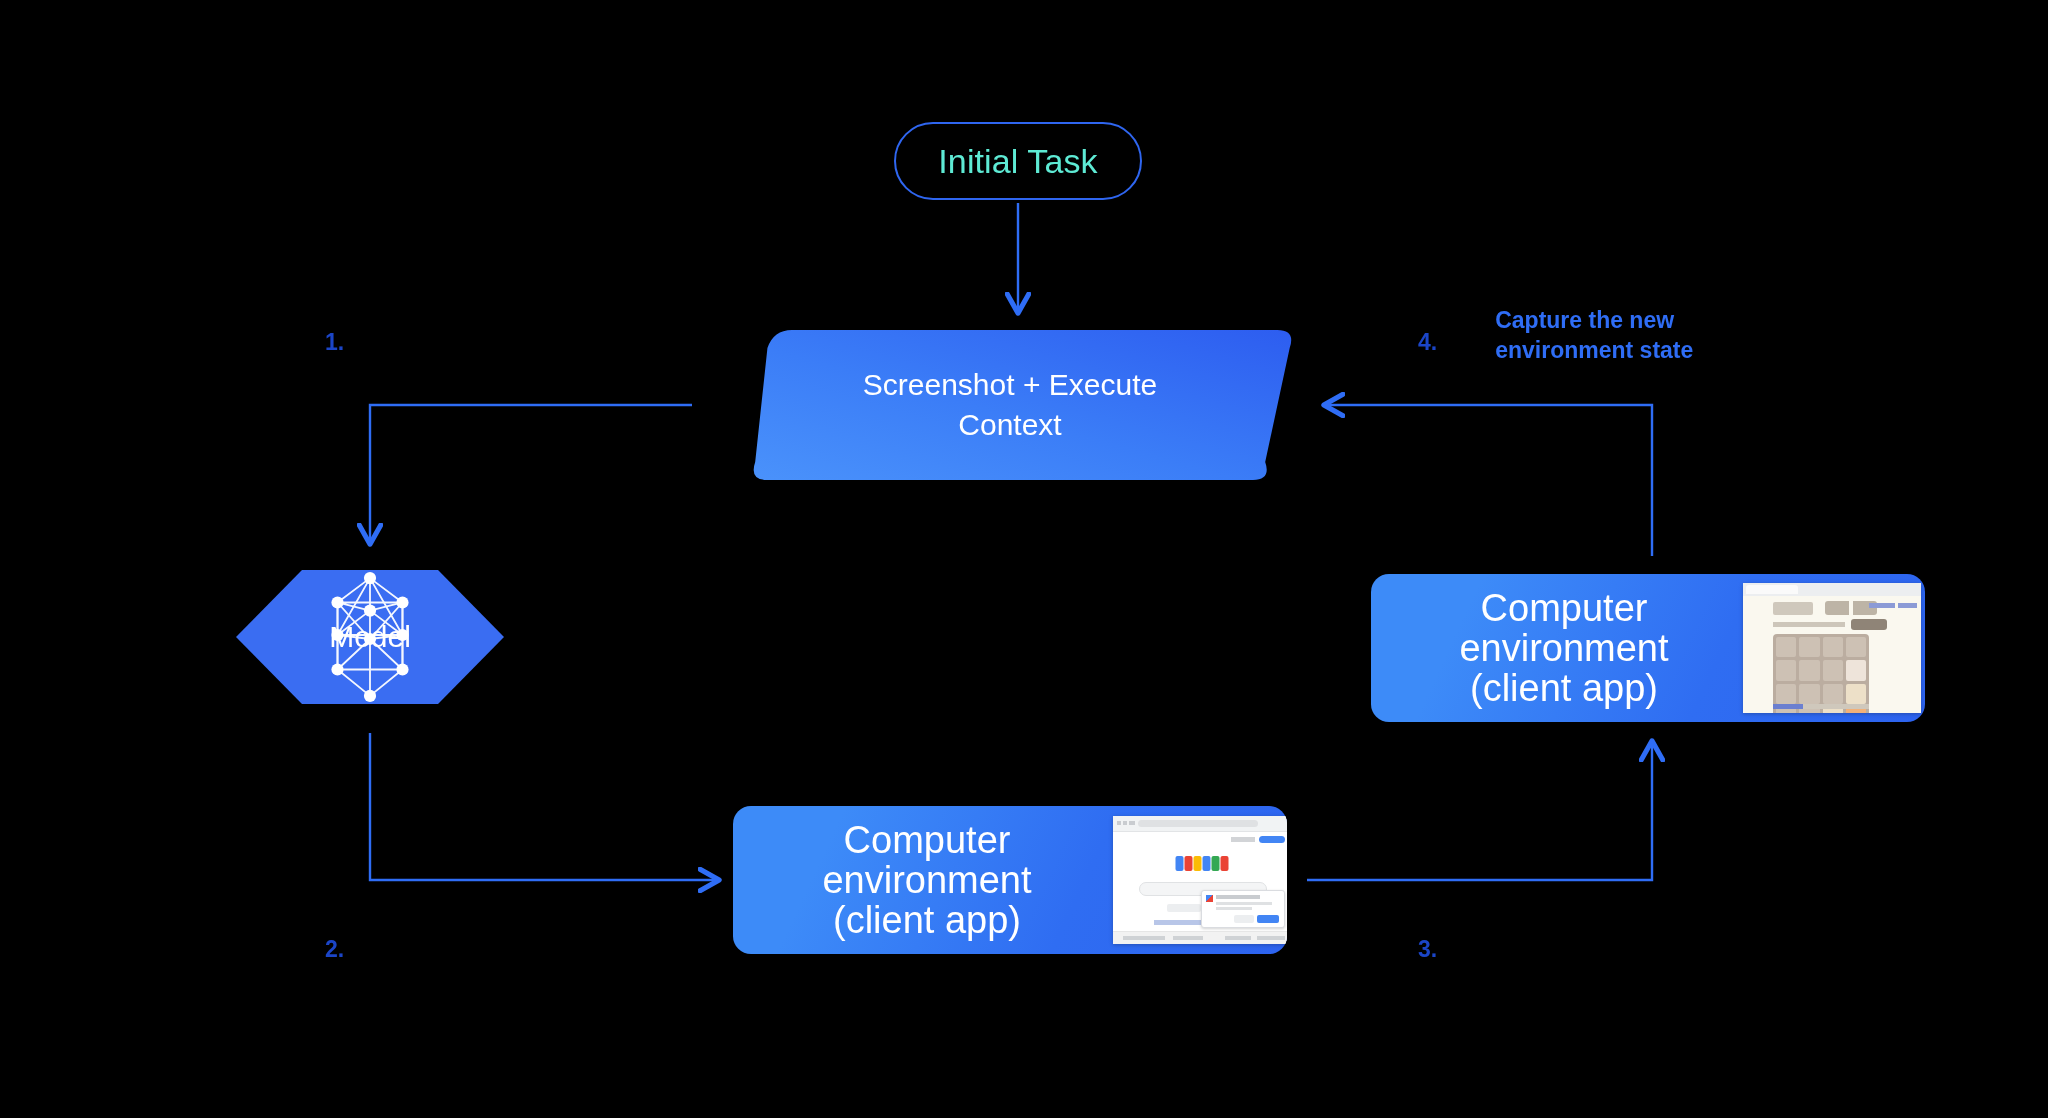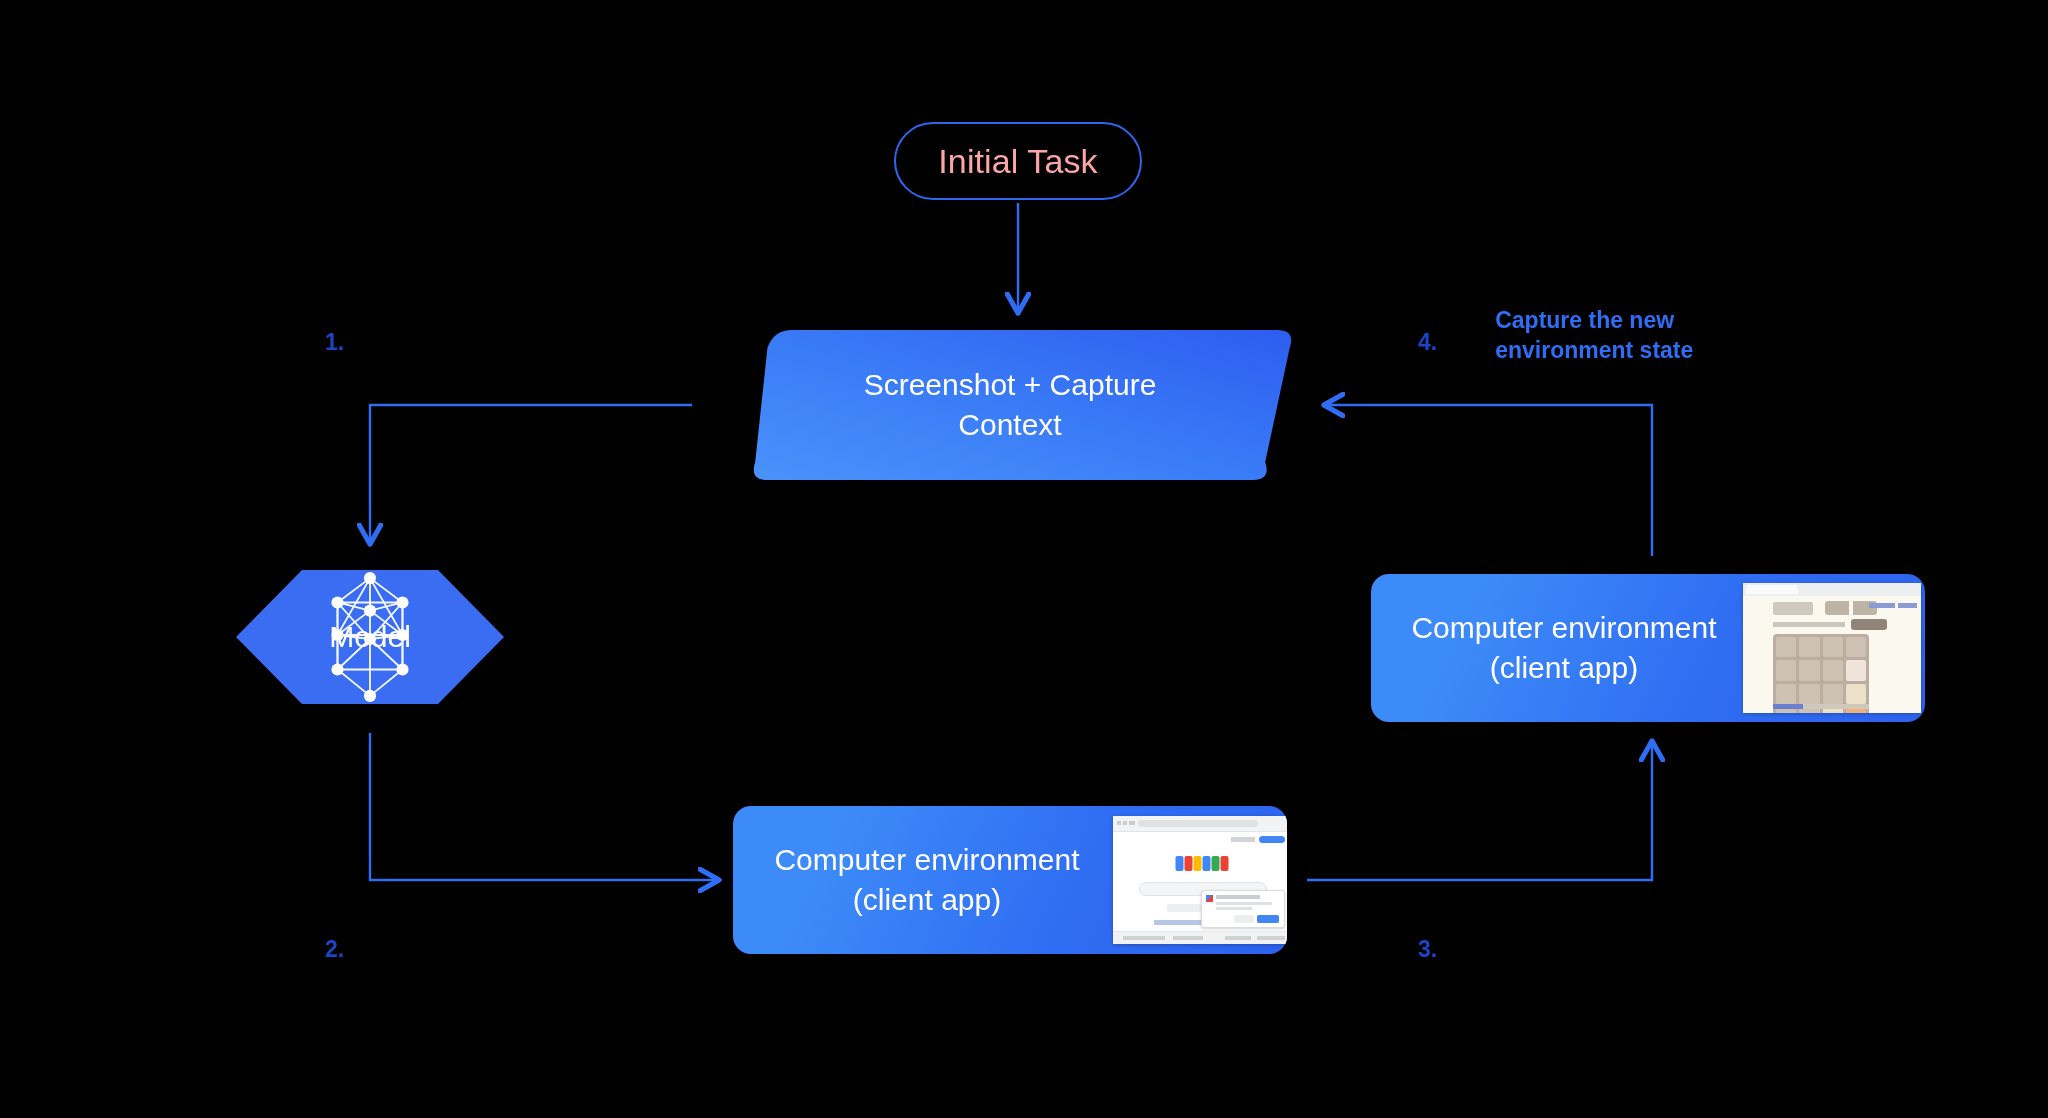--- a/index.html
+++ b/index.html
@@ -12,21 +12,21 @@
 
   svg.wires{position:absolute;left:0;top:0;width:2048px;height:1118px;overflow:visible;}
 
   
   .pill{
     position:absolute;left:894px;top:122px;width:248px;height:78px;
     border:2.5px solid #2f66f0;border-radius:39px;
     display:flex;align-items:center;justify-content:center;
     box-sizing:border-box;background:transparent;
   }
-  .pill span{color:#fca5a5;font-size:34px;letter-spacing:.1px;}
+  .pill span{color:#5eead4;font-size:34px;letter-spacing:.1px;}
 
   
   .par-wrap{position:absolute;left:700px;top:330px;width:620px;height:150px;}
   .par-wrap svg{position:absolute;left:0;top:0;width:620px;height:150px;overflow:visible;}
   .par-label{
     position:absolute;left:0;top:0;width:620px;height:150px;
     display:flex;flex-direction:column;align-items:center;justify-content:center;
     font-size:30px;line-height:40px;color:#fff;text-align:center;pointer-events:none;
   }
 
@@ -41,21 +41,21 @@
   .nn-icon{width:46px;height:66px;display:block;}
 
   
   .card{
     position:absolute;border-radius:18px;overflow:hidden;
     background:linear-gradient(115deg,#3d8bf8 0%,#3d8bf8 18%,#2f6df2 62%,#2d63ef 100%);
     display:flex;align-items:center;
   }
   .card .ctext{
     flex:0 0 auto;display:flex;flex-direction:column;align-items:center;justify-content:center;
-    font-size:30px;line-height:40px;color:#fff;text-align:center;
+    font-size:38px;line-height:40px;color:#fff;text-align:center;
   }
   #card-bottom{left:733px;top:806px;width:554px;height:148px;}
   #card-bottom .ctext{width:360px;margin-left:14px;}
   #card-right{left:1371px;top:574px;width:554px;height:148px;}
   #card-right .ctext{width:350px;margin-left:18px;}
 
   .thumb{
     flex:0 0 auto;background:#fff;position:relative;overflow:hidden;
     box-shadow:0 1px 4px rgba(0,0,0,.25);
   }
@@ -155,21 +155,21 @@
       <defs>
         <linearGradient id="gpar" x1="0" y1="1" x2="1" y2="0">
           <stop offset="0%" stop-color="#4a92fb"></stop>
           <stop offset="45%" stop-color="#3b7df7"></stop>
           <stop offset="100%" stop-color="#2d5df0"></stop>
         </linearGradient>
       </defs>
       <path d="M60,132 Q54,150 72,150 L548,150 Q566,150 560,132 L584,18 Q590,0 572,0 L96,0 Q78,0 72,18 Z" transform="translate(-6,0) scale(1.02,1)" fill="url(#gpar)"></path>
     </svg>
     <div class="par-label">
-      <div>Screenshot + Capture</div>
+      <div>Screenshot + Execute</div>
       <div>Context</div>
     </div>
   </div>
 
   <div class="hex-wrap">
     <svg viewBox="0 0 268 134">
       <path d="M66,0 L202,0 L268,67 L202,134 L66,134 L0,67 Z" fill="#3a6df2"></path>
     </svg>
     <div class="hex-inner">
       <span class="mlabel">Model</span>

